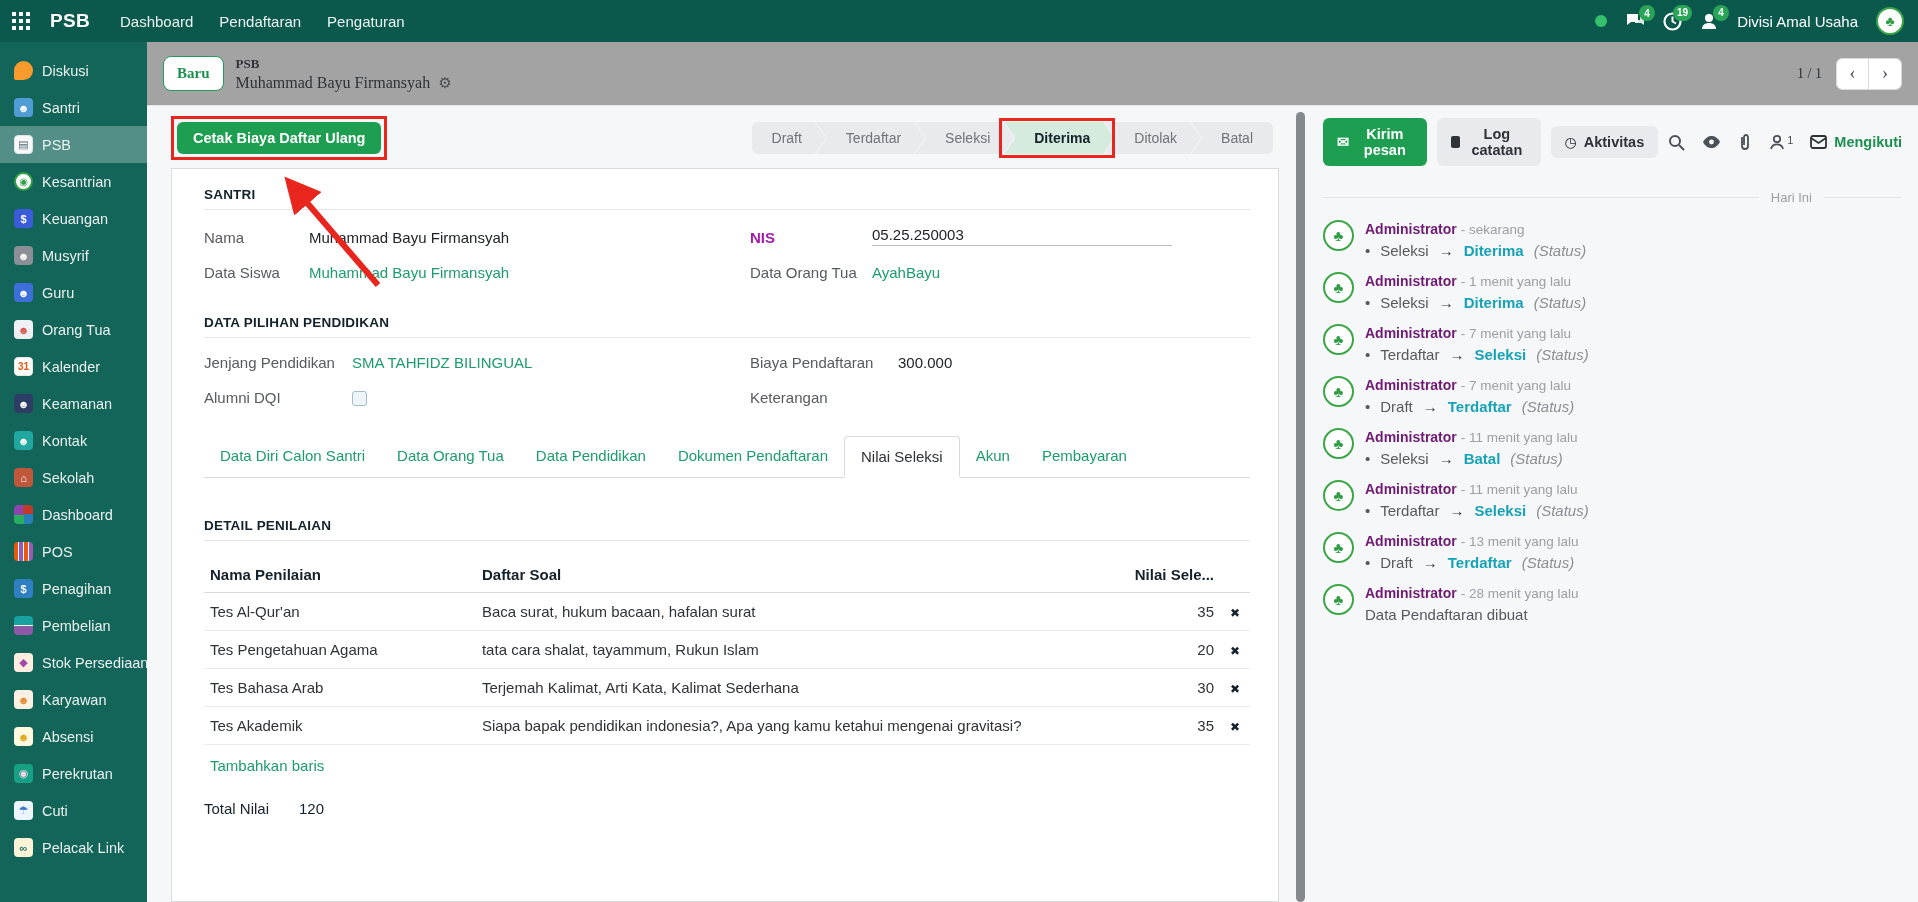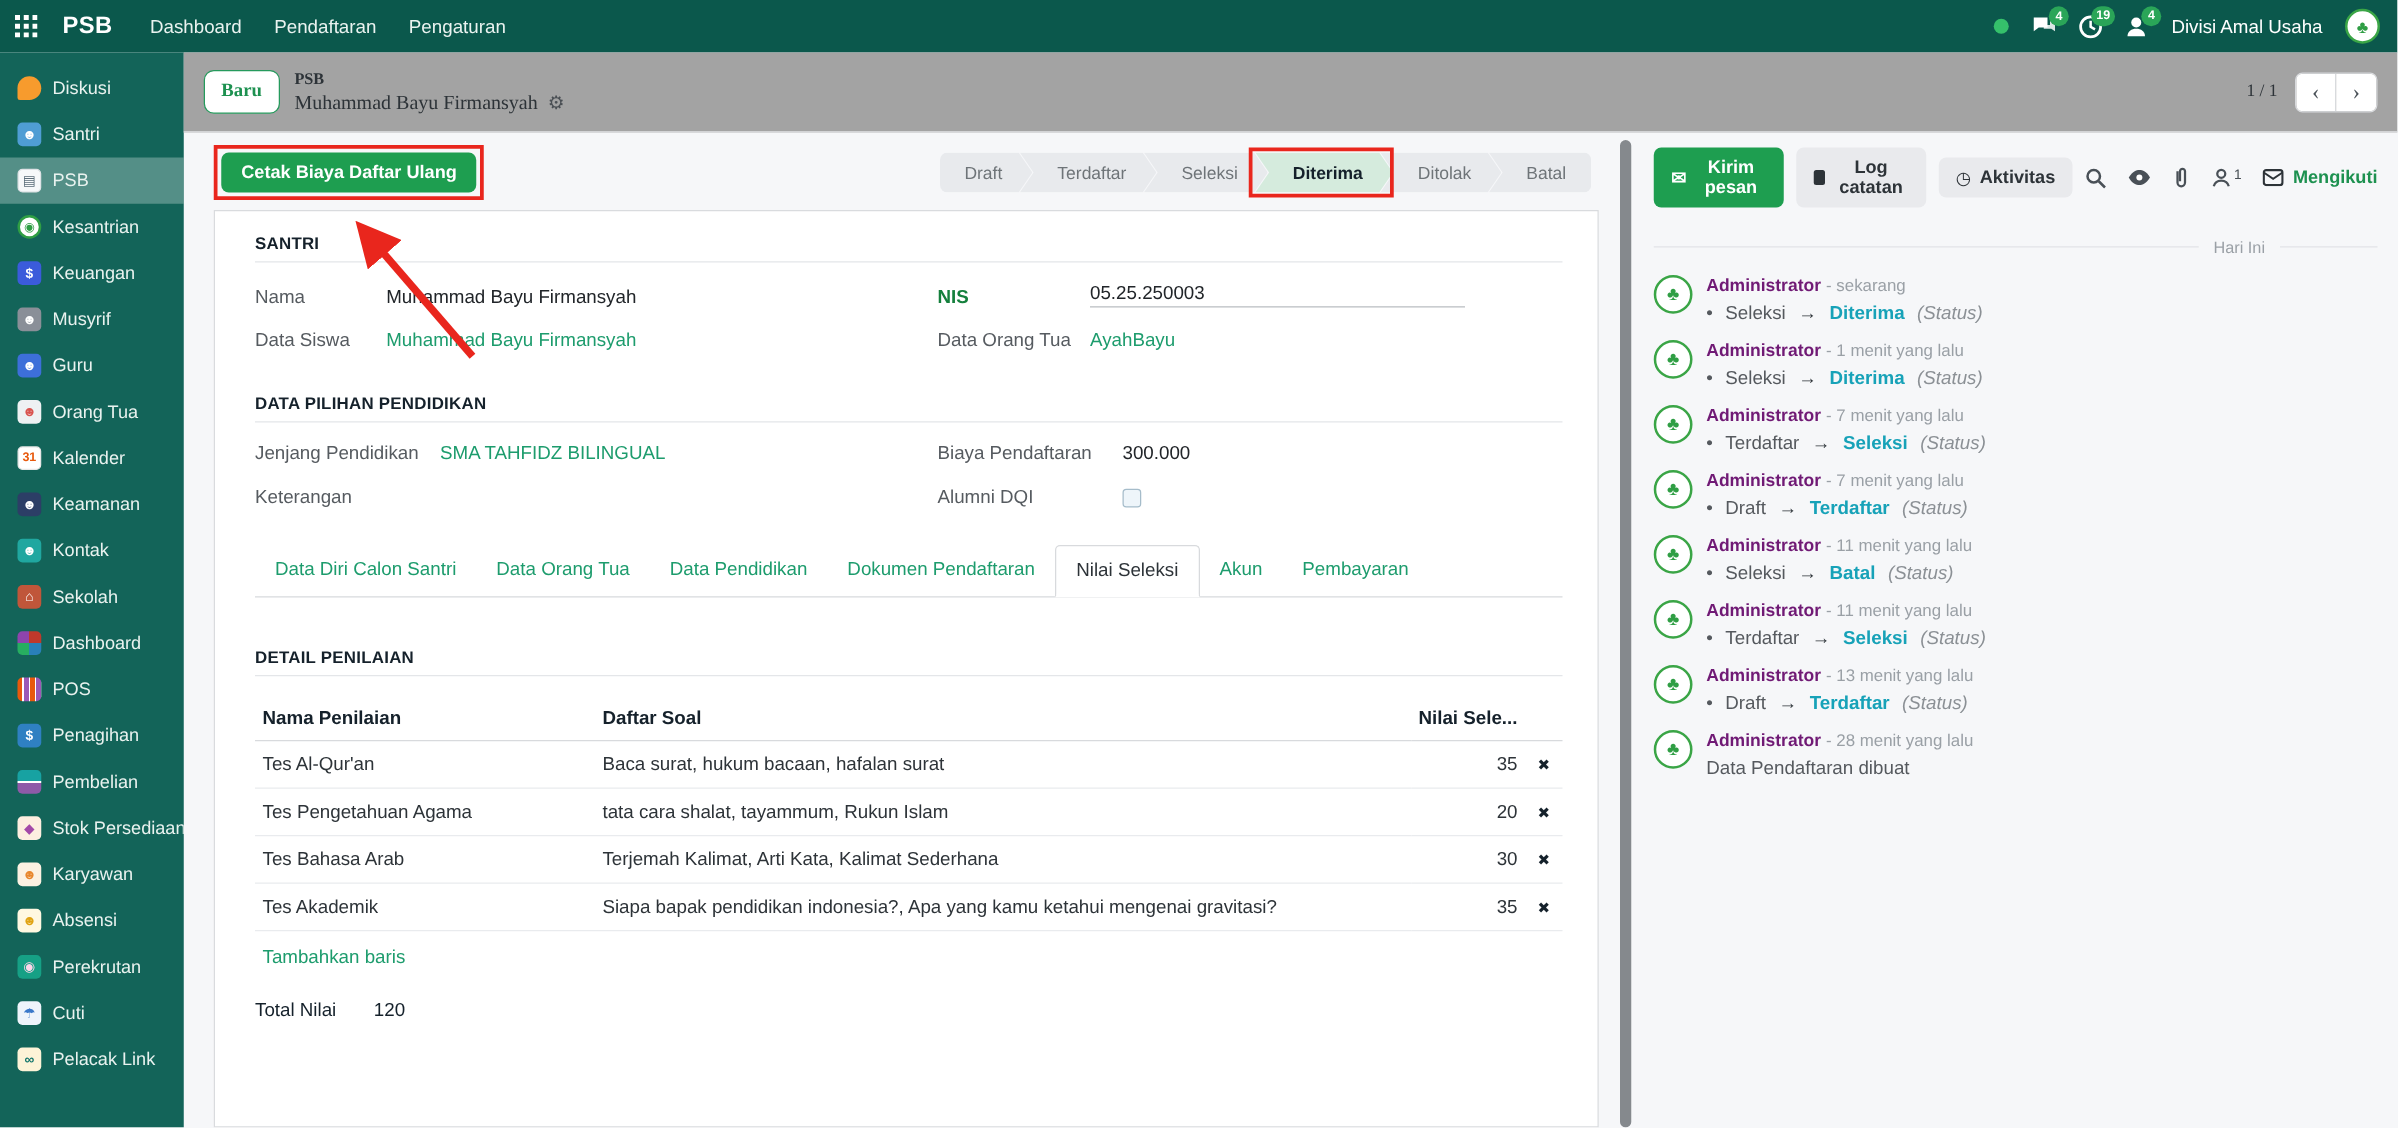--- a/index.html
+++ b/index.html
@@ -91,21 +91,21 @@
   .reg-date { font-size:15.5px; font-weight:700; color:#15212b; margin-top:6px; }
 
   .sec-title { font-size:13.5px; font-weight:700; color:#15212b; padding-bottom:7px; border-bottom:1px solid #e4e6e9; margin-bottom:16px; letter-spacing:.2px; }
   .sec-gap { margin-top:34px; }
 
   .fgrid { display:grid; grid-template-columns:1fr 1fr; column-gap:46px; row-gap:18px; }
   .field { display:flex; align-items:flex-end; font-size:15px; }
   .flabel { color:#565b60; flex:0 0 105px; }
   .flabel.w140 { flex-basis:148px; }
   .flabel.w120 { flex-basis:122px; }
-  .flabel.bold { font-weight:700; color:#15803d; }
+  .flabel.bold { font-weight:700; color:#a21caf; }
   .fval { color:#212529; }
   .fval.link { color:#1d9c6d; cursor:pointer; }
   .fval.underlined { border-bottom:1px solid #b9bdc1; min-width:300px; padding-bottom:2px; }
   .checkbox { width:15px; height:15px; border:1px solid #a5bcca; background:#eef5fa; border-radius:3px; display:inline-block; cursor:pointer; }
 
   .tabs { display:flex; border-bottom:1px solid #d8dadd; margin-top:30px; }
   .tab { padding:11px 16px; font-size:15px; color:#1d9c6d; cursor:pointer; }
   .tab.active { background:#fff; border:1px solid #d8dadd; border-bottom:2px solid #fff; margin-bottom:-1px; color:#2d3338; border-radius:4px 4px 0 0; }
 
   .detail-title { margin-top:40px; }
@@ -376,26 +376,26 @@
             <div class="fgrid">
               <div class="field">
                   <span class="flabel w140">Jenjang Pendidikan</span>
                   <span class="fval link">SMA TAHFIDZ BILINGUAL</span>
                 </div>
               <div class="field">
                   <span class="flabel w140">Biaya Pendaftaran</span>
                   <span class="fval">300.000</span>
                 </div>
               <div class="field">
+                  <span class="flabel w140">Alumni DQI</span>
+                  <span class="checkbox"></span>
+                </div>
+              <div class="field">
                   <span class="flabel w140">Keterangan</span>
                   <span class="fval"></span>
-                </div>
-              <div class="field">
-                  <span class="flabel w140">Alumni DQI</span>
-                  <span class="checkbox"></span>
                 </div>
             </div>
 
             <div class="tabs">
               <span class="tab">Data Diri Calon Santri</span>
               <span class="tab">Data Orang Tua</span>
               <span class="tab">Data Pendidikan</span>
               <span class="tab">Dokumen Pendaftaran</span>
               <span class="tab active">Nilai Seleksi</span>
               <span class="tab">Akun</span>

